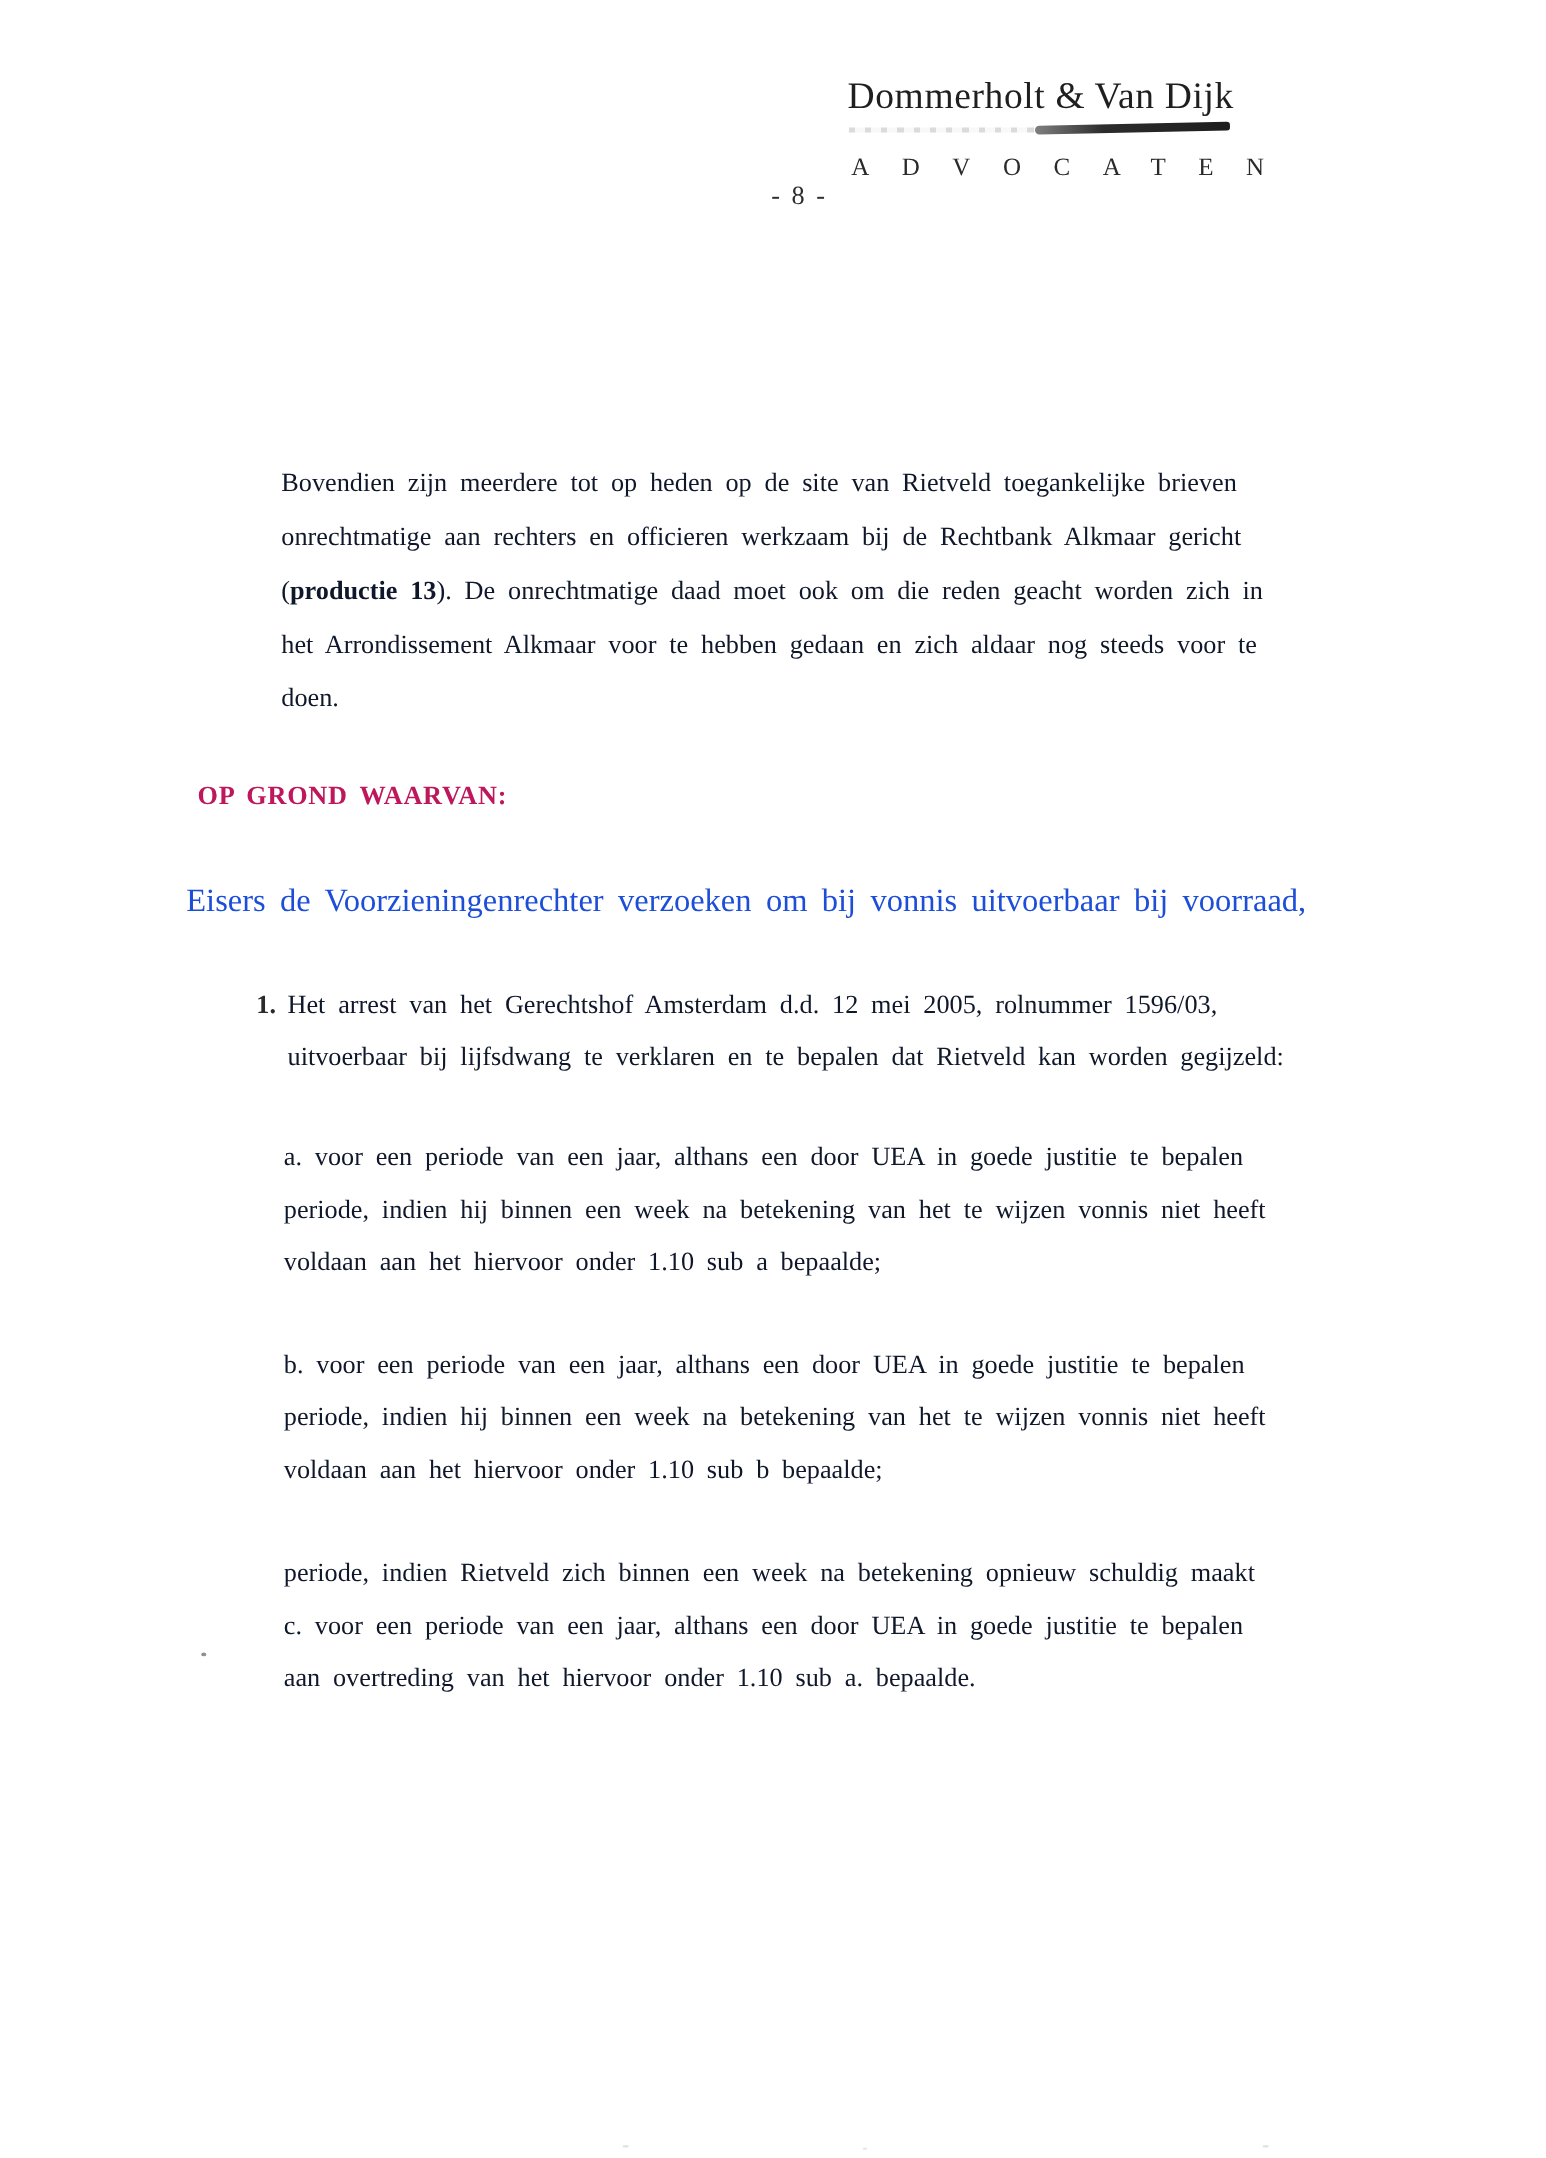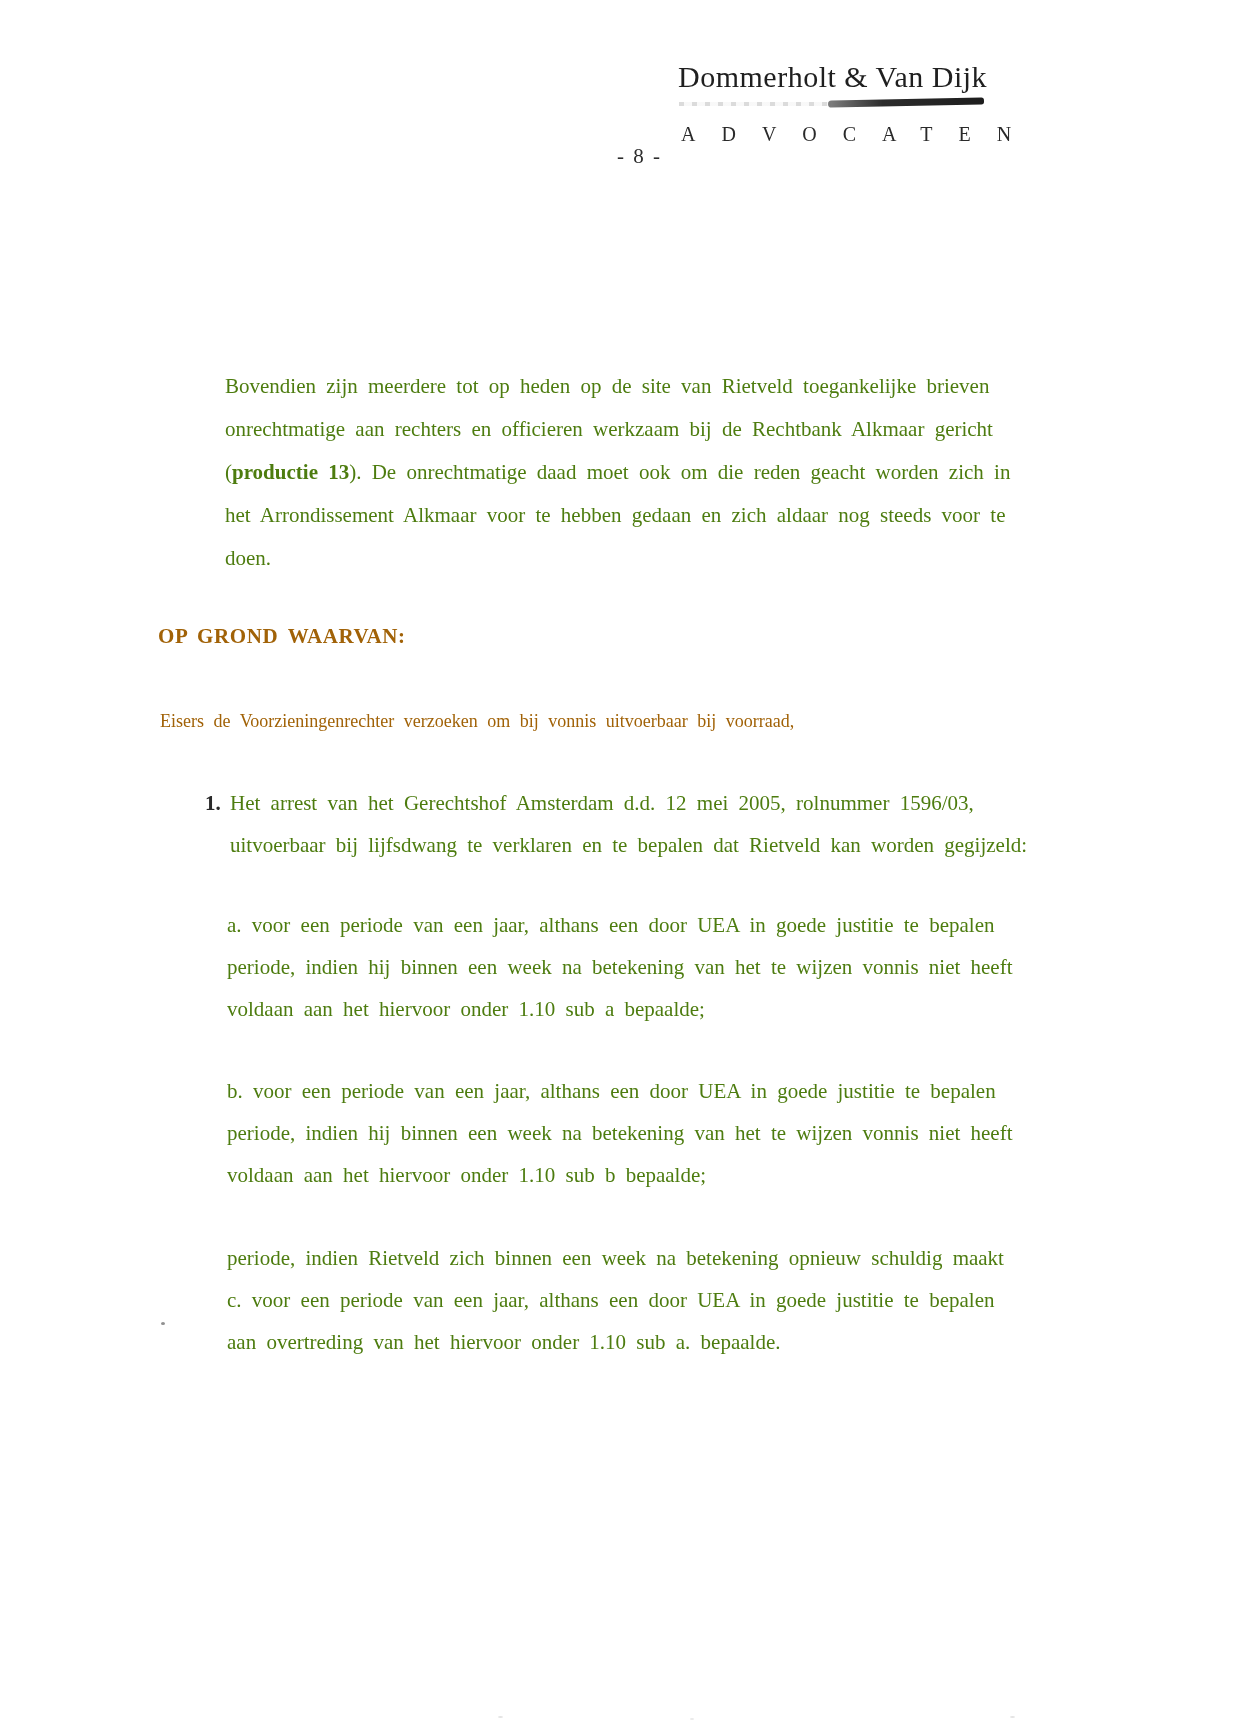--- a/index.html
+++ b/index.html
@@ -74,45 +74,45 @@
     color: #2d2d2d;
     white-space: nowrap;
   }
   
   .block {
     position: absolute;
     font-size: 21px;
     line-height: 42px;
     word-spacing: 5px;
     white-space: nowrap;
-    color: #4d7c0f;
+    color: #0f172a;
   }
   .block .ln { white-space: nowrap; }
   .p1 { line-height: 43px; }
   .bold { font-weight: bold; }
   .heading {
     position: absolute;
     left: 158px;
     top: 622px;
     font-size: 21px;
     line-height: 28px;
     font-weight: bold;
     letter-spacing: 0.6px;
     word-spacing: 4px;
-    color: #a16207;
+    color: #be185d;
     white-space: nowrap;
   }
   .intro {
     position: absolute;
-    left: 160px;
+    left: 149px;
     top: 700px;
-    font-size: 18px;
+    font-size: 26px;
     line-height: 42px;
     word-spacing: 5px;
-    color: #a16207;
+    color: #1d4ed8;
     white-space: nowrap;
   }
   .item-number {
     position: absolute;
     left: 205px;
     top: 782px;
     font-size: 21px;
     line-height: 42px;
     font-weight: bold;
     color: #2a2a2a;

